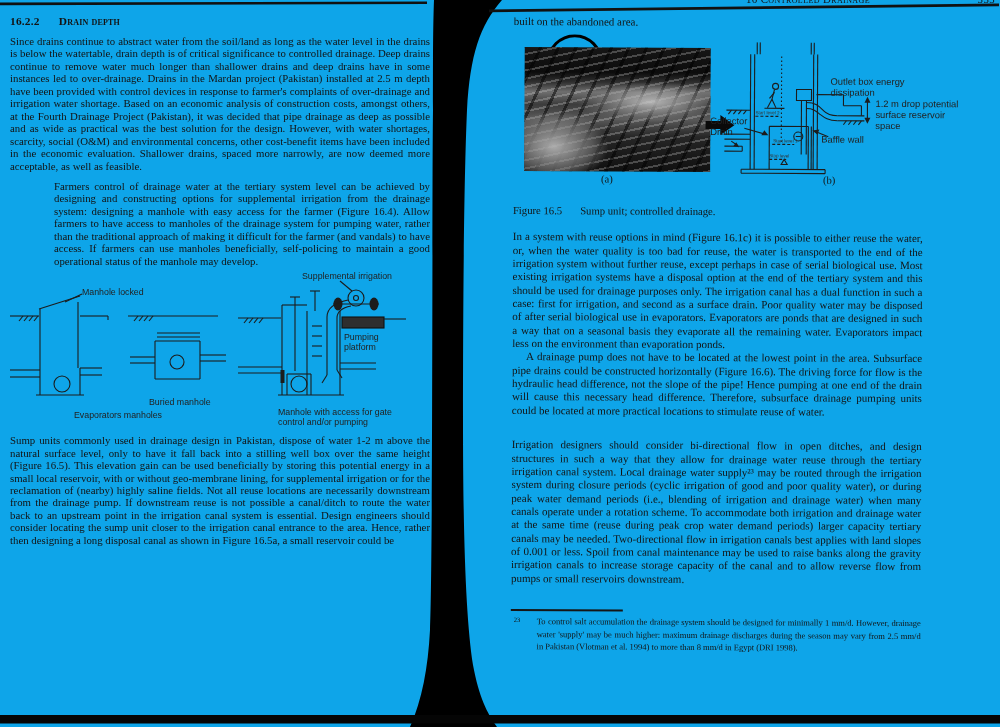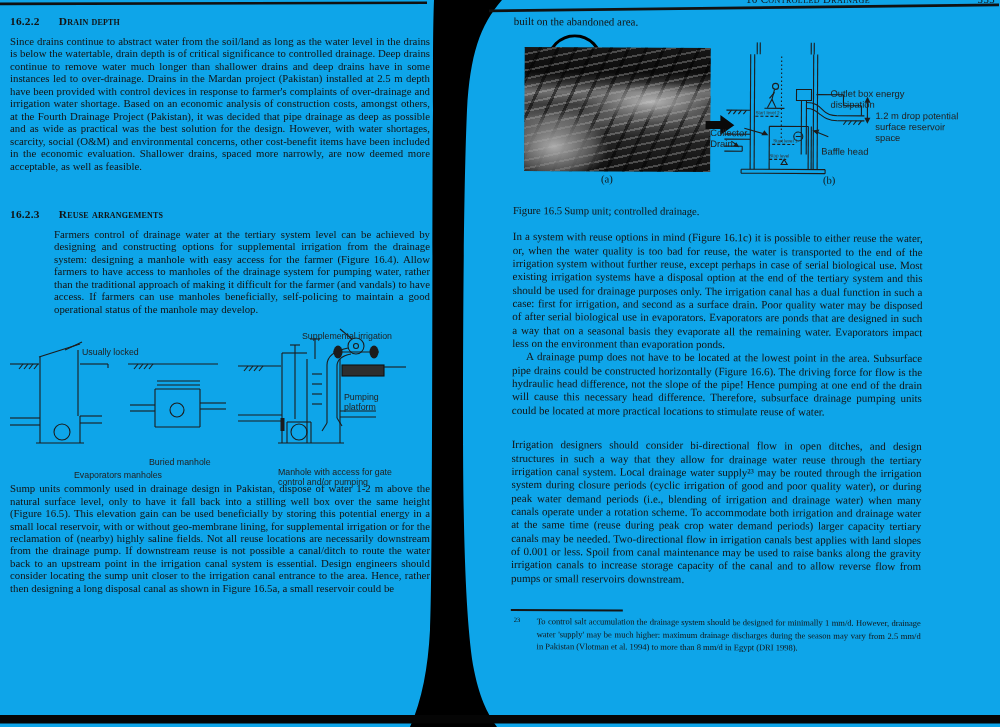--- a/index.html
+++ b/index.html
@@ -21,25 +21,25 @@
   #lp2{margin-top:8px;margin-left:44px;}
   #lp3{margin-top:1px;}
   #rp0{margin-top:15px;}
   #rp1{margin-top:14px;}
   #rp2{text-indent:14px;}
   #rp3{margin-top:21px;}
   .figure{position:relative;}
   .fig164{margin-top:4px;height:162px;}
   .fig165{margin-top:13px;height:155px;}
   .flabel{position:absolute;font-family:"Liberation Sans","DejaVu Sans",sans-serif;
-          font-size:8.8px;line-height:10px;color:#222;white-space:nowrap;z-index:3;margin-top:12px;}
+          font-size:8.8px;line-height:10px;color:#222;white-space:nowrap;z-index:3;}
   .flabel.wrap{white-space:normal;}
   .flabel.r{font-size:9.4px;line-height:10.8px;}
   .caption{font-size:10.7px;margin:0;}
-  .caption .cap-num{margin-right:2px;}
+  .caption .cap-num{margin-right:18px;}
   #cap164{margin-top:6px;}
   #cap165{margin-top:8px;}
   .figsvg{position:absolute;left:0;top:0;}
   .figsvg line,.figsvg path,.figsvg rect,.figsvg circle,.figsvg ellipse{stroke:#1c1c1c;stroke-width:1.1;fill:none;}
   .figsvg .fill{fill:#1c1c1c;stroke:none;}
   .figsvg .dark{fill:#2e2e2e;stroke:#111;}
   .figsvg text{fill:#333;stroke:none;font-family:"Liberation Sans","DejaVu Sans",sans-serif;font-size:4.6px;}
   .photo{position:absolute;left:11px;top:6px;width:186px;height:124px;z-index:2;
     background:
       radial-gradient(ellipse 70px 45px at 16% 80%, rgba(178,178,178,.95), rgba(130,130,130,.55) 55%, rgba(60,60,60,0) 78%),
@@ -75,24 +75,20 @@
 
   <div class="page left-page">
 
     <div class="sec-head" id="lh1">
       <span class="sec-num">16.2.2</span>
       <span class="sec-title">Drain depth</span>
     </div>
 
     <p class="body l" id="lp1">Since drains continue to abstract water from the soil/land as long as the water level in the drains is below the watertable, drain depth is of critical significance to controlled drainage. Deep drains continue to remove water much longer than shallower drains and deep drains have in some instances led to over-drainage. Drains in the Mardan project (Pakistan) installed at 2.5 m depth have been provided with control devices in response to farmer's complaints of over-drainage and irrigation water shortage. Based on an economic analysis of construction costs, amongst others, at the Fourth Drainage Project (Pakistan), it was decided that pipe drainage as deep as possible and as wide as practical was the best solution for the design. However, with water shortages, scarcity, social (O&amp;M) and environmental concerns, other cost-benefit items have been included in the economic evaluation. Shallower drains, spaced more narrowly, are now deemed more acceptable, as well as feasible.</p>
 
-    <div class="sec-head" id="lh2">
-      <span class="sec-num">16.2.3</span>
-      <span class="sec-title">Reuse arrangements</span>
-    </div>
 
     <p class="body l" id="lp2">Farmers control of drainage water at the tertiary system level can be achieved by designing and constructing options for supplemental irrigation from the drainage system: designing a manhole with easy access for the farmer (Figure 16.4). Allow farmers to have access to manholes of the drainage system for pumping water, rather than the traditional approach of making it difficult for the farmer (and vandals) to have access. If farmers can use manholes beneficially, self-policing to maintain a good operational status of the manhole may develop.</p>
 
     <div class="figure fig164">
       <svg class="figsvg" width="420" height="162" viewBox="0 0 420 162">
 
         <line x1="0" y1="45" x2="29" y2="45"></line>
         <line x1="13" y1="45" x2="9" y2="50"></line>
           <line x1="18" y1="45" x2="14" y2="50"></line>
           <line x1="23" y1="45" x2="19" y2="50"></line>
@@ -162,21 +158,21 @@
           <line x1="228" y1="102" x2="272" y2="102"></line>
         <line x1="330" y1="92" x2="366" y2="92"></line>
           <line x1="330" y1="98" x2="366" y2="98"></line>
         <line x1="268" y1="124" x2="334" y2="124"></line>
         <line x1="277" y1="103" x2="277" y2="124"></line>
           <line x1="301" y1="103" x2="301" y2="124"></line>
           <line x1="277" y1="103" x2="301" y2="103"></line>
         <circle cx="289" cy="113" r="8"></circle>
         <rect class="fill" x="270.5" y="99" width="4" height="13"></rect>
       </svg>
-      <span class="flabel" style="left:72px;top:16px">Usually locked</span>
+      <span class="flabel" style="left:72px;top:16px">Manhole locked</span>
       <span class="flabel" style="left:292px;top:0px">Supplemental irrigation</span>
       <span class="flabel wrap" style="left:334px;top:61px;width:60px">Pumping platform</span>
       <span class="flabel" style="left:139px;top:126px">Buried manhole</span>
       <span class="flabel" style="left:64px;top:139px">Evaporators manholes</span>
       <span class="flabel wrap" style="left:268px;top:136px;width:130px">Manhole with access for gate control and/or pumping</span>
     </div>
 
 
     <p class="body l" id="lp3">Sump units commonly used in drainage design in Pakistan, dispose of water 1-2 m above the natural surface level, only to have it fall back into a stilling well box over the same height (Figure 16.5). This elevation gain can be used beneficially by storing this potential energy in a small local reservoir, with or without geo-membrane lining, for supplemental irrigation or for the reclamation of (nearby) highly saline fields. Not all reuse locations are necessarily downstream from the drainage pump. If downstream reuse is not possible a canal/ditch to route the water back to an upstream point in the irrigation canal system is essential. Design engineers should consider locating the sump unit closer to the irrigation canal entrance to the area. Hence, rather then designing a long disposal canal as shown in Figure 16.5a, a small reservoir could be</p>
   </div>
@@ -275,21 +271,21 @@
           <polygon class="fill" points="88,88 95,87 93,92"></polygon>
 
         <text x="31" y="72">Start level 2</text>
         <text x="49" y="100">Start level 1</text>
         <text x="45" y="115">Stop level</text>
       </svg>
 
       <span class="flabel r wrap" style="left:317px;top:34px;width:95px">Outlet box energy dissipation</span>
       <span class="flabel r wrap" style="left:362px;top:56px;width:88px">1.2 m drop potential surface reservoir space</span>
       <span class="flabel r wrap" style="left:197px;top:74px;width:52px">Collector Drain</span>
-      <span class="flabel r" style="left:308px;top:92px">Baffle head</span>
+      <span class="flabel r" style="left:308px;top:92px">Baffle wall</span>
       <span class="sub" style="left:310px;top:132px">(b)</span>
     </div>
 
     <div class="caption" id="cap165">
       <span class="cap-num">Figure 16.5</span><span class="cap-text">Sump unit; controlled drainage.</span>
     </div>
 
     <p class="body r" id="rp1">In a system with reuse options in mind (Figure 16.1c) it is possible to either reuse the water, or, when the water quality is too bad for reuse, the water is transported to the end of the irrigation system without further reuse, except perhaps in case of serial biological use. Most existing irrigation systems have a disposal option at the end of the tertiary system and this should be used for drainage purposes only. The irrigation canal has a dual function in such a case: first for irrigation, and second as a surface drain. Poor quality water may be disposed of after serial biological use in evaporators. Evaporators are ponds that are designed in such a way that on a seasonal basis they evaporate all the remaining water. Evaporators impact less on the environment than evaporation ponds.</p>
     <p class="body r" id="rp2">A drainage pump does not have to be located at the lowest point in the area. Subsurface pipe drains could be constructed horizontally (Figure 16.6). The driving force for flow is the hydraulic head difference, not the slope of the pipe! Hence pumping at one end of the drain will cause this necessary head difference. Therefore, subsurface drainage pumping units could be located at more practical locations to stimulate reuse of water.</p>
     <p class="body r" id="rp3">Irrigation designers should consider bi-directional flow in open ditches, and design structures in such a way that they allow for drainage water reuse through the tertiary irrigation canal system. Local drainage water supply²³ may be routed through the irrigation system during closure periods (cyclic irrigation of good and poor quality water), or during peak water demand periods (i.e., blending of irrigation and drainage water) when many canals operate under a rotation scheme. To accommodate both irrigation and drainage water at the same time (reuse during peak crop water demand periods) larger capacity tertiary canals may be needed. Two-directional flow in irrigation canals best applies with land slopes of 0.001 or less. Spoil from canal maintenance may be used to raise banks along the gravity irrigation canals to increase storage capacity of the canal and to allow reverse flow from pumps or small reservoirs downstream.</p>

